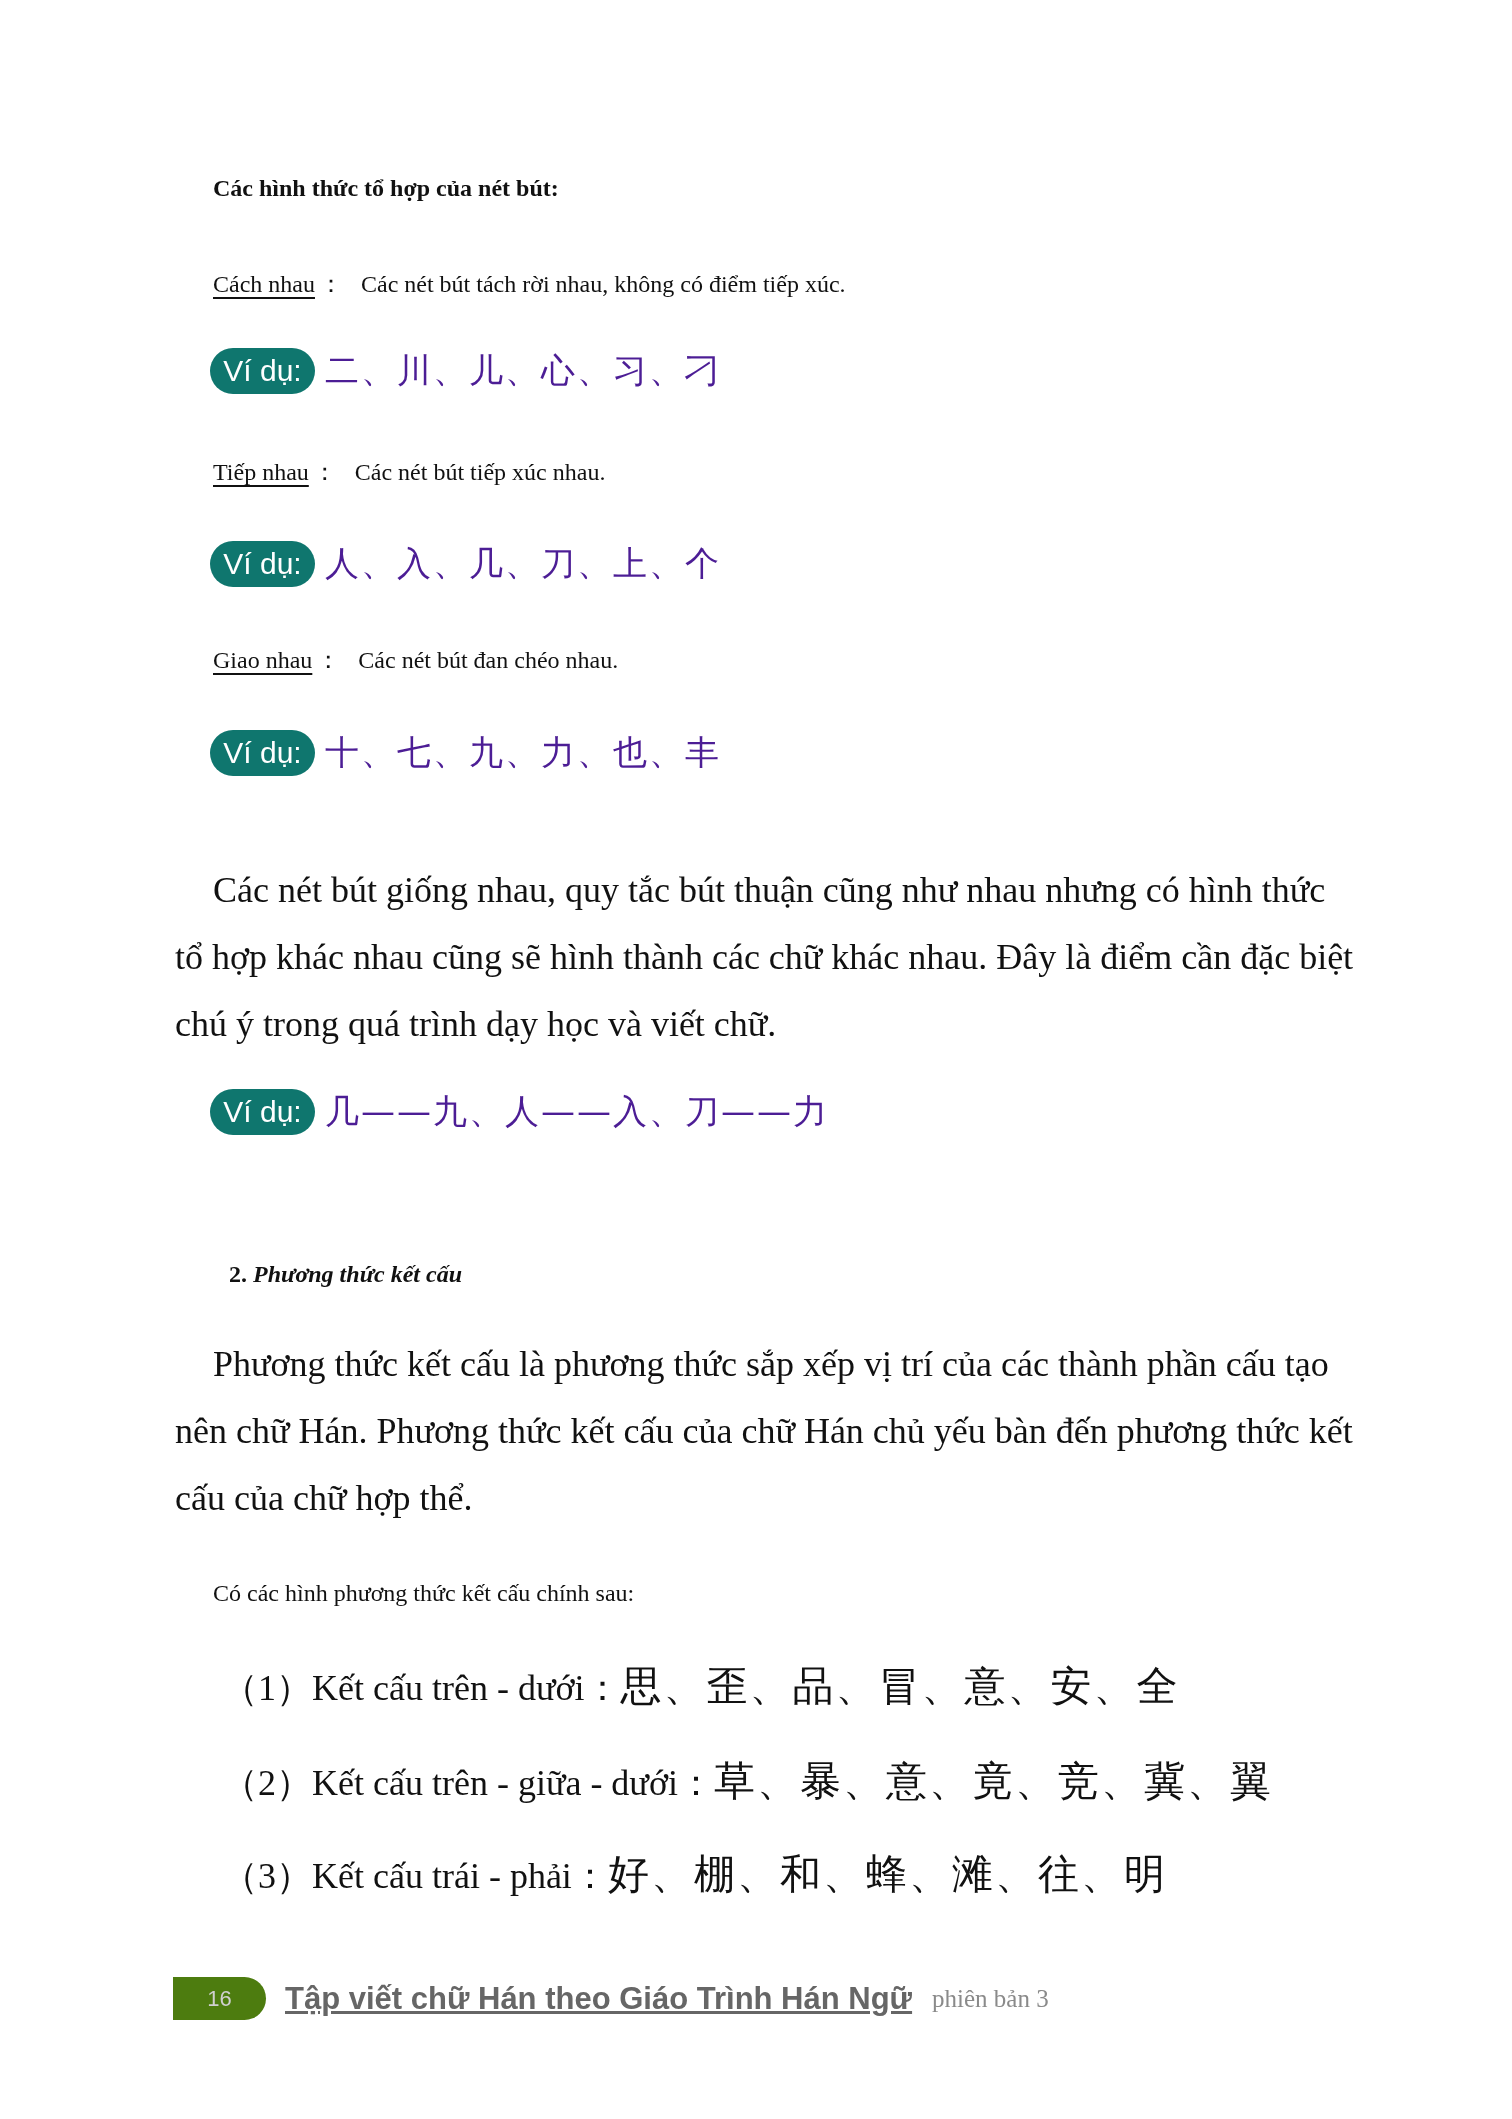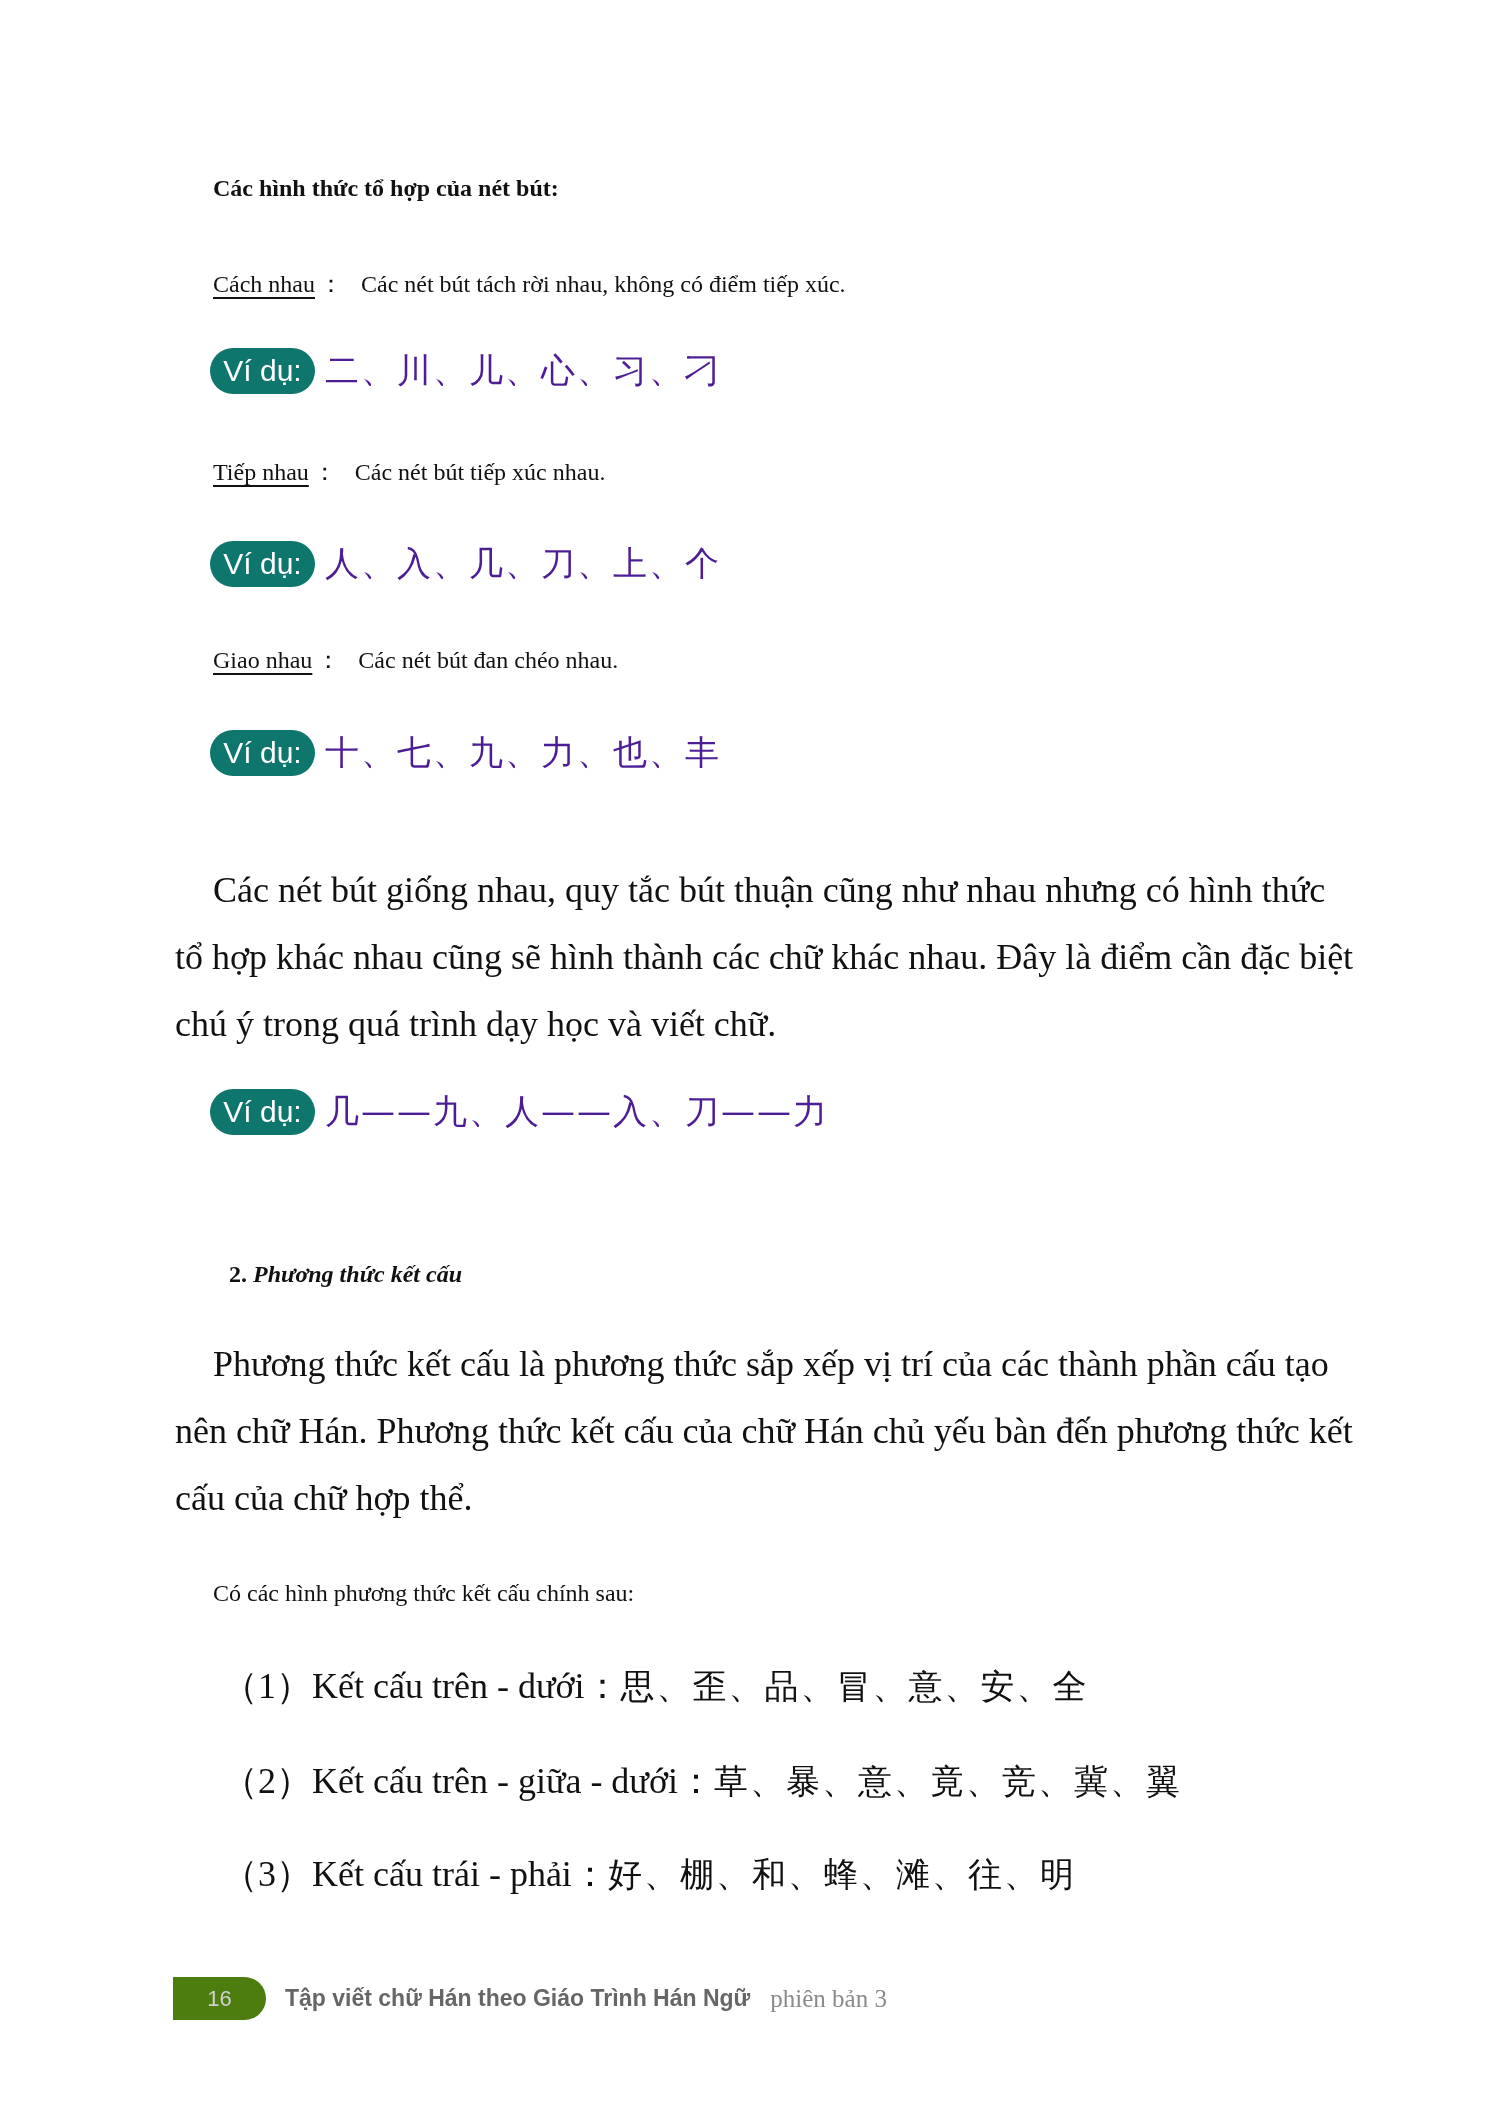--- a/index.html
+++ b/index.html
@@ -11,26 +11,26 @@
   .sep { margin: 0 18px 0 4px; }
   .example { position: absolute; left: 210px; height: 46px; display: flex; align-items: center; }
   .badge { display: inline-flex; align-items: center; justify-content: center;
            width: 105px; height: 46px; border-radius: 23px; background: #0f766e; color: #ffffff;
            font-family: "Liberation Sans", "DejaVu Sans", sans-serif; font-size: 30px; letter-spacing: 0px; }
   .hanzi { margin-left: 10px; font-family: "DejaVu Sans", sans-serif; font-size: 34px; letter-spacing: 2px; color: #4c1d95; }
   .para { position: absolute; left: 175px; width: 1180px; font-size: 36px; line-height: 67px; text-indent: 38px; }
   .h2 { font-weight: bold; }
   .h2 i { font-style: italic; }
   .list-item { position: absolute; left: 222px; font-size: 36px; line-height: 46px; white-space: nowrap; }
-  .list-item .chars { font-family: Liberation Serif, serif; font-size: 34px; letter-spacing: 2px; }
+  .list-item .chars { font-family: Liberation Serif, serif; font-size: 41px; letter-spacing: 2px; }
   .footer { position: absolute; left: 173px; top: 1977px; height: 43px; display: flex; align-items: center; }
   .page-num { width: 93px; height: 43px; background: #4d7c0f; color: #d0d0d0; border-radius: 0 22px 22px 0;
               display: flex; align-items: center; justify-content: center;
               font-family: "Liberation Sans", "DejaVu Sans", sans-serif; font-size: 22px; font-weight: normal; }
-  .footer-title { margin-left: 19px; font-family: "Liberation Sans", "DejaVu Sans", sans-serif; font-size: 23px; color: #666; font-weight: bold; }
+  .footer-title { margin-left: 19px; font-family: "Liberation Sans", "DejaVu Sans", sans-serif; font-size: 31px; color: #666; font-weight: bold; text-decoration: underline; }
   .footer-edition { margin-left: 20px; font-family: Liberation Serif, serif; font-size: 25px; color: #8a8a8a; }
 </style>
 </head>
 <body>
 
 <div class="line bold" style="left:213px; top:165px;">Các hình thức tổ hợp của nét bút:</div>
 
 <div class="line" style="left:213px; top:261px;">
   <span class="u">Cách nhau</span><span class="sep">：</span><span>Các nét bút tách rời nhau, không có điểm tiếp xúc.</span>
 </div>

